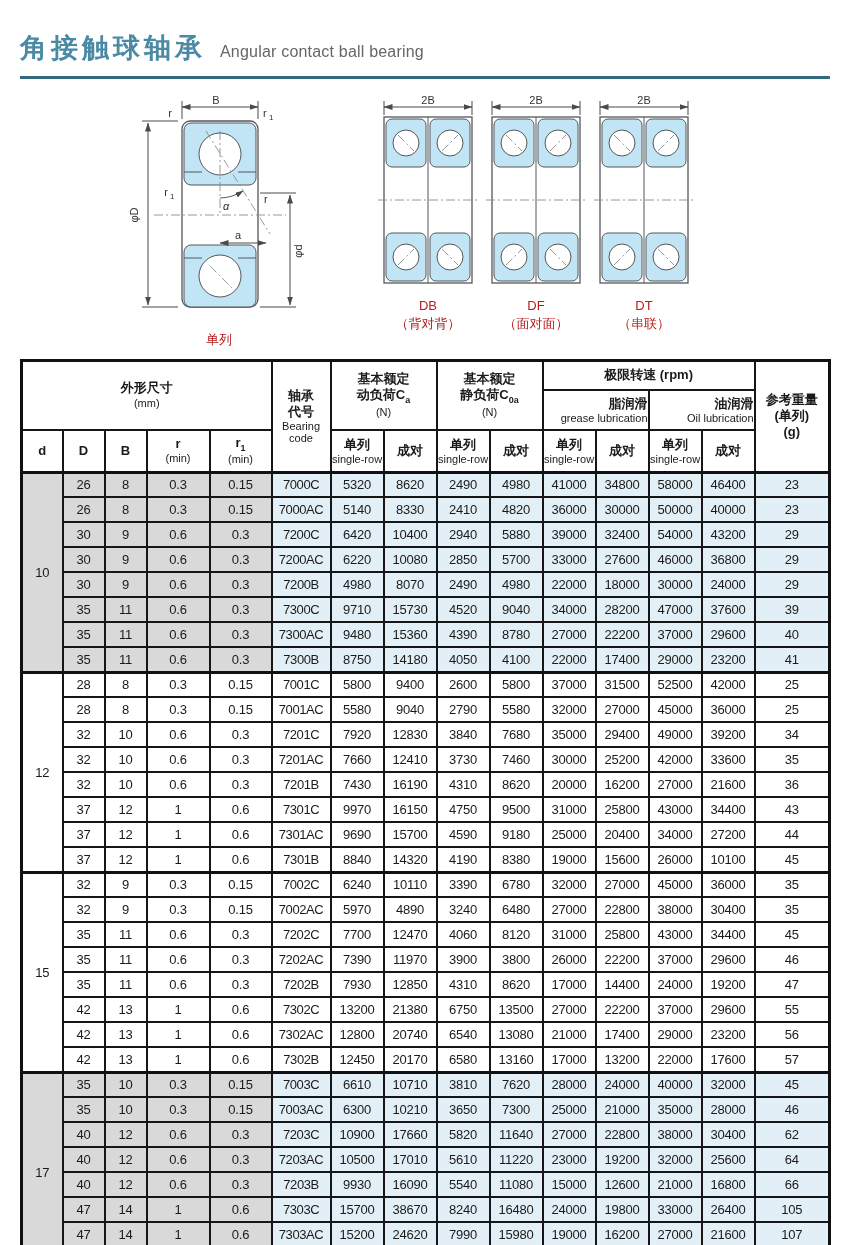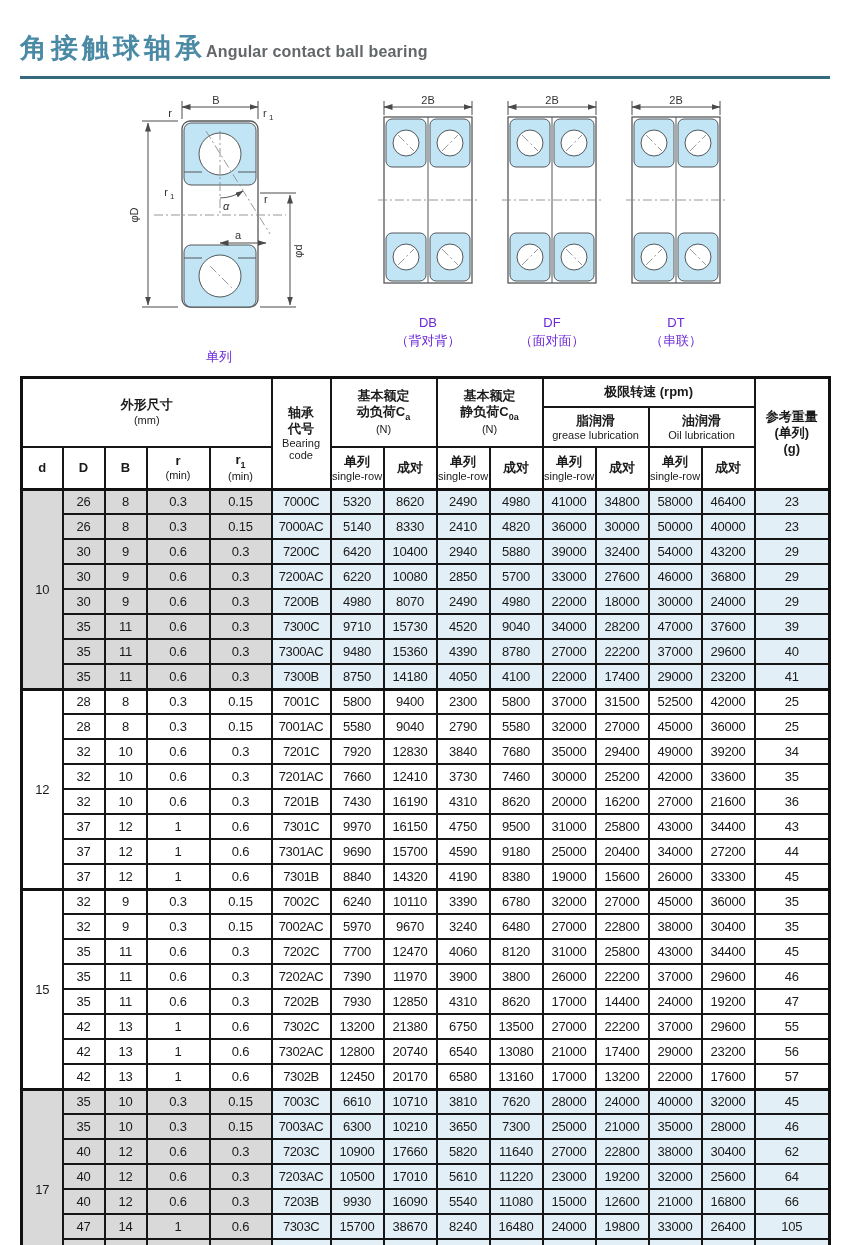--- a/index.html
+++ b/index.html
@@ -2,43 +2,43 @@
 <html><head>
 <meta charset="utf-8">
 <style>
   * { margin:0; padding:0; box-sizing:border-box; }
   body { background:#eef1f2; font-family:"Liberation Sans","DejaVu Sans",sans-serif; color:#1a1a1a; }
   .page { width:850px; min-height:1245px; background:#ffffff; padding:0 20px; overflow:hidden; }
 
   
   .titlebar { margin-top:30px; display:flex; align-items:baseline;text-align:right; }
   .title-zh { font-size:27px; font-weight:bold; color:#4b8aa5; letter-spacing:4px; }
-  .title-en { font-size:16px; font-weight:bold; color:#63676a; letter-spacing:0.2px; }
+  .title-en { font-size:16px; font-weight:normal; color:#63676a; margin-left:14px; letter-spacing:0.2px; }
   .title-rule { height:3px; background:#34697e; margin-top:10px; }
 
   
   .diagrams { display:flex; align-items:flex-start; margin-top:14px; padding-left:100px; }
   figure { text-align:center; }
   .single-fig { margin-right:58px; }
-  .pair-group { display:flex; gap:20px; margin-top:2px; }
-  figcaption { font-size:13px; color:#6d28d9; margin-top:19px; line-height:1.35; }
+  .pair-group { display:flex; gap:4px; margin-top:2px; }
+  figcaption { font-size:13px; color:#b91c1c; margin-top:2px; line-height:1.35; }
   .dimtext { font-size:11px; fill:#333; font-family:"Liberation Sans",sans-serif; }
   .dimtext-sub { font-size:8px; fill:#333; }
   .dimline { stroke:#4a4a4a; stroke-width:1; fill:none; }
   .edge { stroke:#55575a; stroke-width:1.3; fill:#ffffff; }
   .band { stroke:#55575a; stroke-width:1; fill:#c2e5f6; }
   .ball { stroke:#55575a; stroke-width:1; fill:#ffffff; }
   .cline { stroke:#8a8d90; stroke-width:0.9; fill:none; stroke-dasharray:9 3 2 3; }
 
   
   table { border-collapse:collapse; table-layout:fixed; width:808px; margin-top:10px; border:3px solid #111; }
   th, td { border:2px solid #161616; text-align:center; vertical-align:middle; padding:0; background:#fff; }
   thead th { font-weight:bold; font-size:13px; line-height:1.25; }
   thead tr:nth-child(1) th { height:30px; }
-  thead tr:nth-child(2) th { height:40px; }
+  thead tr:nth-child(2) th { height:40px;text-align:right; }
   thead tr:nth-child(3) th { height:42px; }
   .hsmall { font-size:11px; font-weight:normal; display:block; }
   .hen { font-size:11px; font-weight:normal; display:block; line-height:1.1; }
   .sub { font-size:9px; vertical-align:sub; }
   tbody td { height:25px; font-size:13px; letter-spacing:-0.2px; }
   tbody td.c-code { letter-spacing:-0.4px; }
   tr.group-start td { border-top:3px solid #111; }
   tr.shade td.c-dim, tr.shade td.c-dcol { background:#d9d9d9; }
   tr.shade td.c-val { background:#e3eff7; }
 </style>
@@ -411,21 +411,21 @@
         </tr>
         <tr class="group-start">
           <td rowspan="8" class="c-dcol">12</td>
           <td class="c-dim">28</td>
           <td class="c-dim">8</td>
           <td class="c-dim">0.3</td>
           <td class="c-dim">0.15</td>
           <td class="c-val c-code">7001C</td>
           <td class="c-val">5800</td>
           <td class="c-val">9400</td>
-          <td class="c-val">2300</td>
+          <td class="c-val">2600</td>
           <td class="c-val">5800</td>
           <td class="c-val">37000</td>
           <td class="c-val">31500</td>
           <td class="c-val">52500</td>
           <td class="c-val">42000</td>
           <td class="c-val">25</td>
         </tr>
         <tr>
           <td class="c-dim">28</td>
           <td class="c-dim">8</td>
@@ -528,21 +528,21 @@
           <td class="c-dim">1</td>
           <td class="c-dim">0.6</td>
           <td class="c-val c-code">7301B</td>
           <td class="c-val">8840</td>
           <td class="c-val">14320</td>
           <td class="c-val">4190</td>
           <td class="c-val">8380</td>
           <td class="c-val">19000</td>
           <td class="c-val">15600</td>
           <td class="c-val">26000</td>
-          <td class="c-val">33300</td>
+          <td class="c-val">10100</td>
           <td class="c-val">45</td>
         </tr>
         <tr class="group-start">
           <td rowspan="8" class="c-dcol">15</td>
           <td class="c-dim">32</td>
           <td class="c-dim">9</td>
           <td class="c-dim">0.3</td>
           <td class="c-dim">0.15</td>
           <td class="c-val c-code">7002C</td>
           <td class="c-val">6240</td>
@@ -555,21 +555,21 @@
           <td class="c-val">36000</td>
           <td class="c-val">35</td>
         </tr>
         <tr>
           <td class="c-dim">32</td>
           <td class="c-dim">9</td>
           <td class="c-dim">0.3</td>
           <td class="c-dim">0.15</td>
           <td class="c-val c-code">7002AC</td>
           <td class="c-val">5970</td>
-          <td class="c-val">9670</td>
+          <td class="c-val">4890</td>
           <td class="c-val">3240</td>
           <td class="c-val">6480</td>
           <td class="c-val">27000</td>
           <td class="c-val">22800</td>
           <td class="c-val">38000</td>
           <td class="c-val">30400</td>
           <td class="c-val">35</td>
         </tr>
         <tr>
           <td class="c-dim">35</td>

